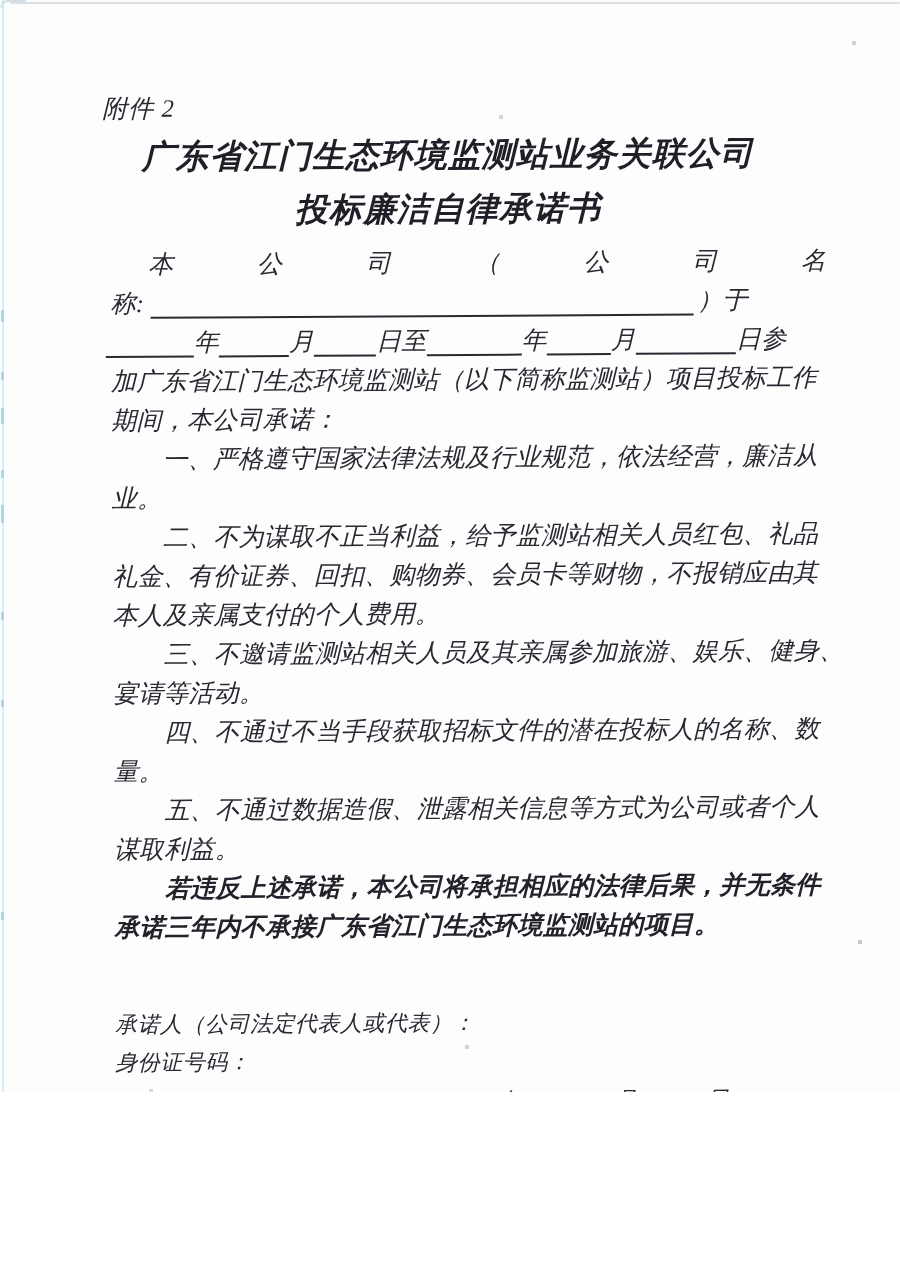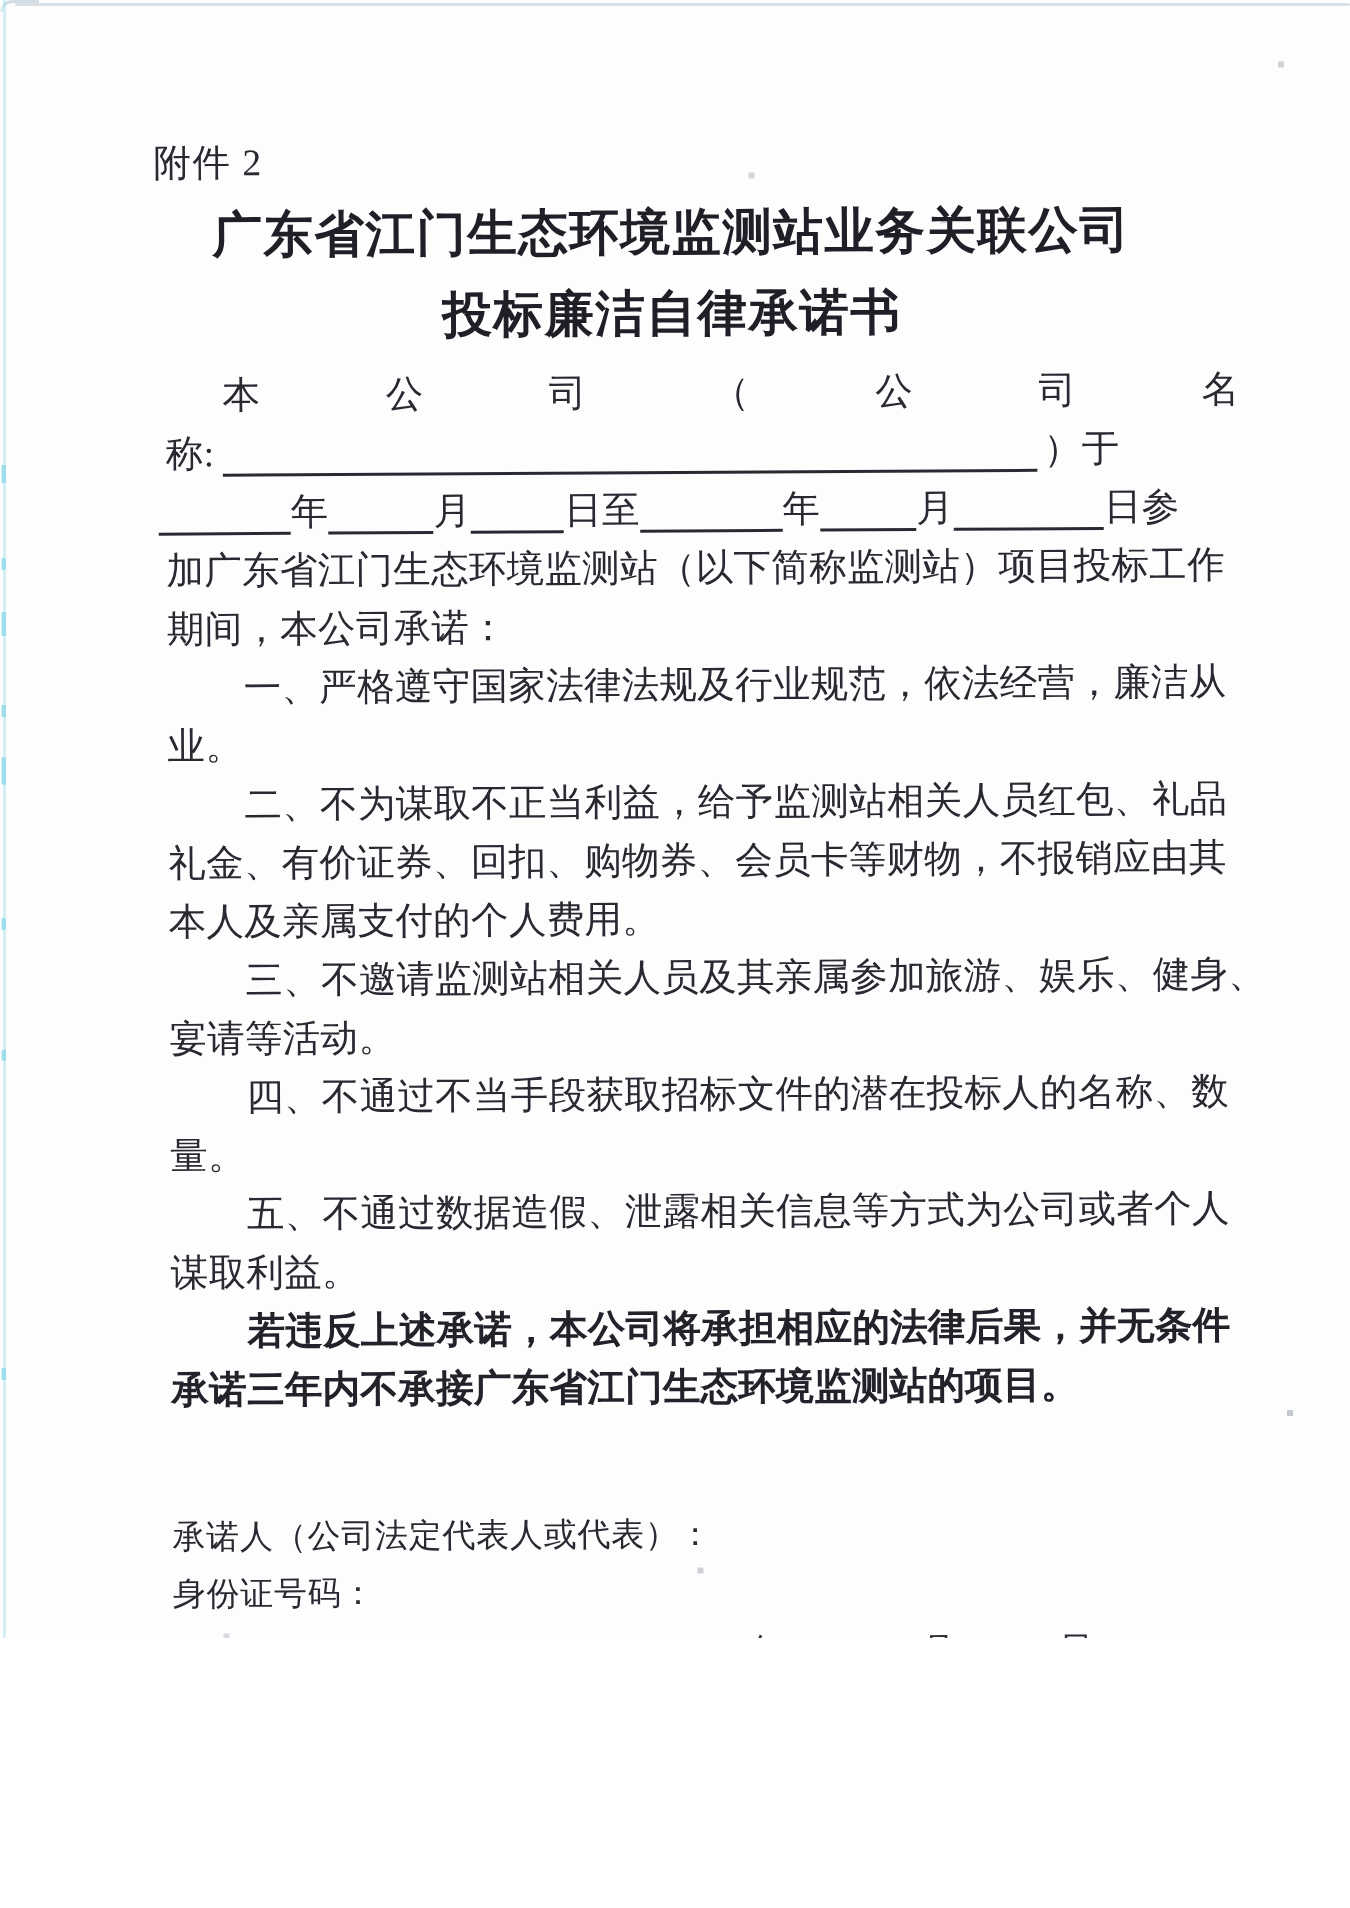--- a/index.html
+++ b/index.html
@@ -10,20 +10,21 @@
   }
   *{margin:0;padding:0;box-sizing:border-box;}
   html,body{background:#fff;}
   .scan{
     position:relative;
     width:900px;height:1092px;
     background:var(--paper);
     overflow:hidden;
     font-family:"Liberation Serif","DejaVu Serif",serif;
     color:var(--ink);
+    font-style:italic;
   }
   
   .edge-top{position:absolute;top:2px;left:10px;right:0;height:2px;background:#ccd5de;opacity:.75;border-radius:2px;}
   .edge-top-corner{position:absolute;top:0;left:0;width:26px;height:8px;border-top:2px solid #c4cfda;border-left:2px solid #cfe6ee;border-top-left-radius:8px;opacity:.7;}
   .edge-left{position:absolute;top:0;bottom:0;left:2px;width:2px;background:var(--cyan);opacity:.38;}
   .tick{position:absolute;left:1px;width:3px;background:var(--cyan);opacity:.8;}
   .t1{top:310px;height:12px;} .t2{top:372px;height:8px;} .t3{top:408px;height:16px;}
   .t4{top:470px;height:8px;} .t5{top:505px;height:18px;} .t6{top:612px;height:8px;}
   .t7{top:700px;height:7px;} .t8{top:912px;height:8px;}
   .edge-left-bottom{position:absolute;left:1px;top:1226px;bottom:0;width:3px;background:var(--cyan);opacity:.85;}

